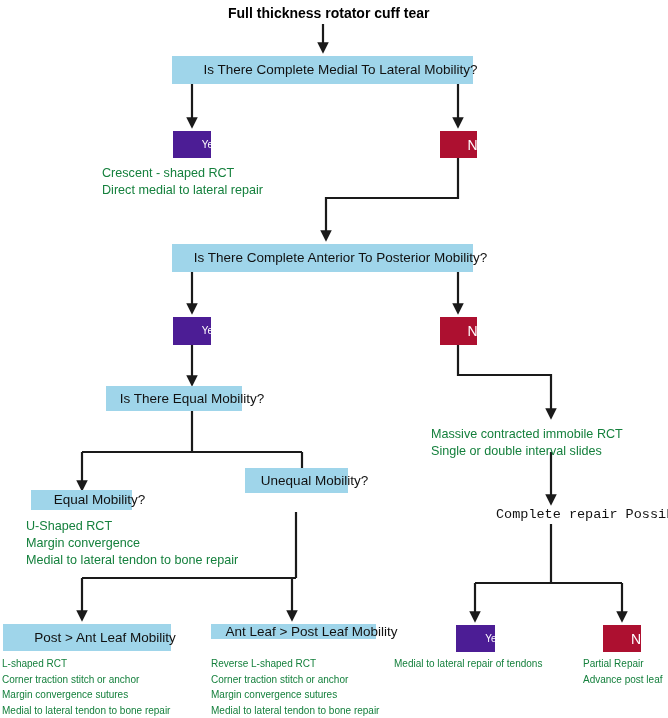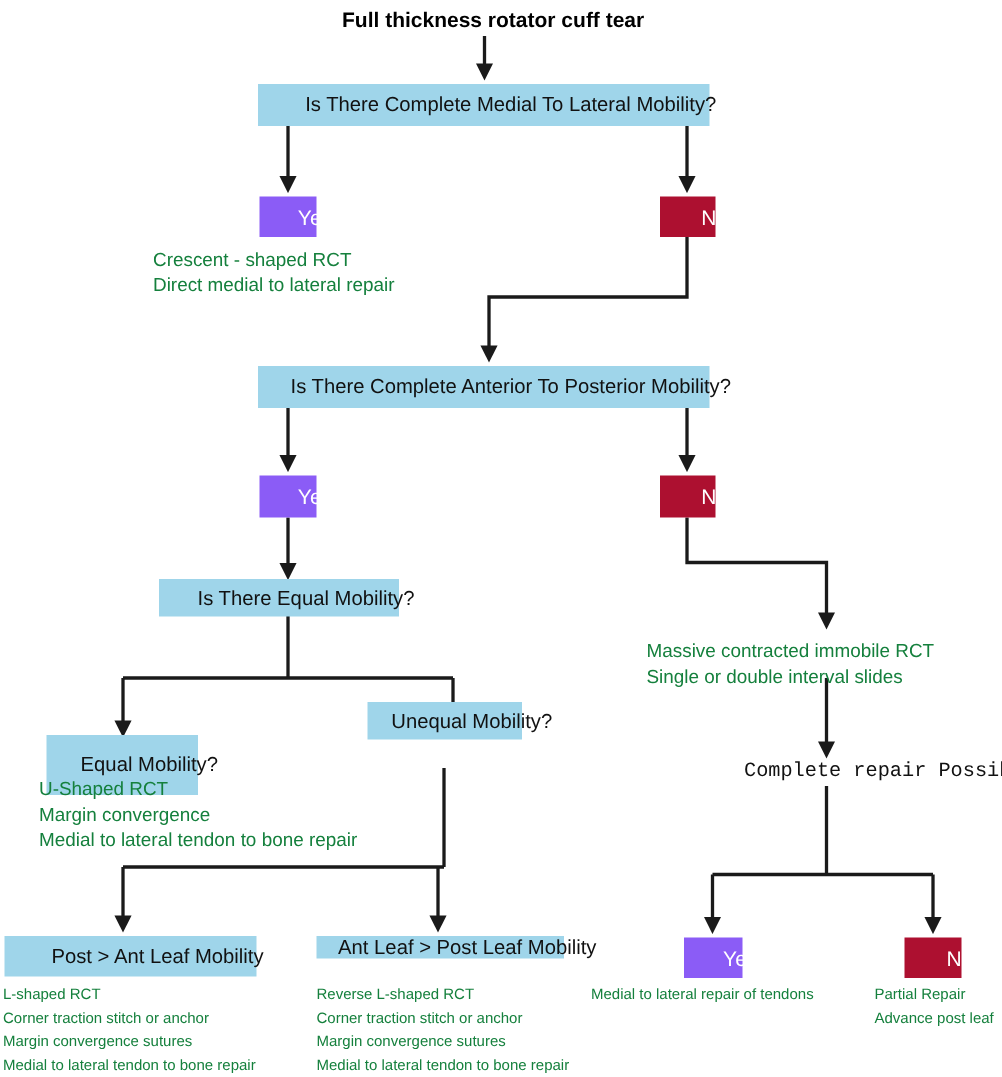--- a/index.html
+++ b/index.html
@@ -35,23 +35,23 @@
     white-space: nowrap;
     line-height: 1;
     padding-left: 36px;
   }
   .blue {
     background: #9fd5ea;
     color: #111111;
     font-size: 13.5px;
   }
   .green {
-    background: #8b5cf6;
+    background: #4c1d95;
     color: #ffffff;
-    font-size: 14px;
+    font-size: 10px;
     font-weight: 400;
   }
   .red {
     background: #ad1030;
     color: #ffffff;
     font-size: 14px;
     font-weight: 400;
   }
   .title {
     position: absolute;
@@ -138,23 +138,23 @@
     <div>Crescent - shaped RCT</div>
     <div>Direct medial to lateral repair</div>
   </div>
 
   <div class="node blue" style="left:172px; top:244px; width:301px; height:28px;">Is There Complete Anterior To Posterior Mobility?</div>
 
   <div class="node green" style="left:173px; top:317px; width:38px; height:28px;">Yes</div>
 
   <div class="node red" style="left:440px; top:317px; width:37px; height:28px;">No</div>
 
-  <div class="node blue" style="left:106px; top:386px; width:160px; height:25px;">Is There Equal Mobility?</div>
-
-  <div class="node blue" style="left:31px; top:490px; width:101px; height:40px;text-align:right;">Equal Mobility?</div>
+  <div class="node blue" style="left:106px; top:386px; width:136px; height:25px;">Is There Equal Mobility?</div>
+
+  <div class="node blue" style="left:31px; top:490px; width:101px; height:20px;text-align:right;">Equal Mobility?</div>
 
   <div class="node blue" style="left:245px; top:468px; width:103px; height:25px;">Unequal Mobility?</div>
 
   <div class="textblock" style="left:26px; top:518px;">
     <div>U-Shaped RCT</div>
     <div>Margin convergence</div>
     <div>Medial to lateral tendon to bone repair</div>
   </div>
 
   <div class="node blue" style="left:3px; top:624px; width:168px; height:27px;">Post &gt; Ant Leaf Mobility</div>

